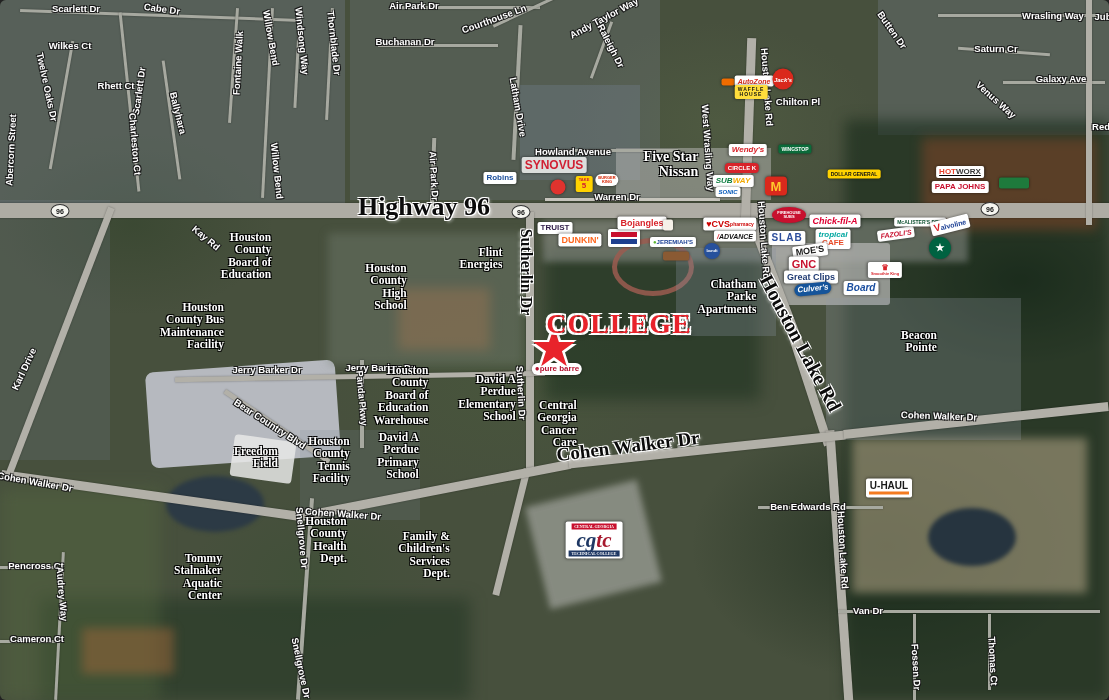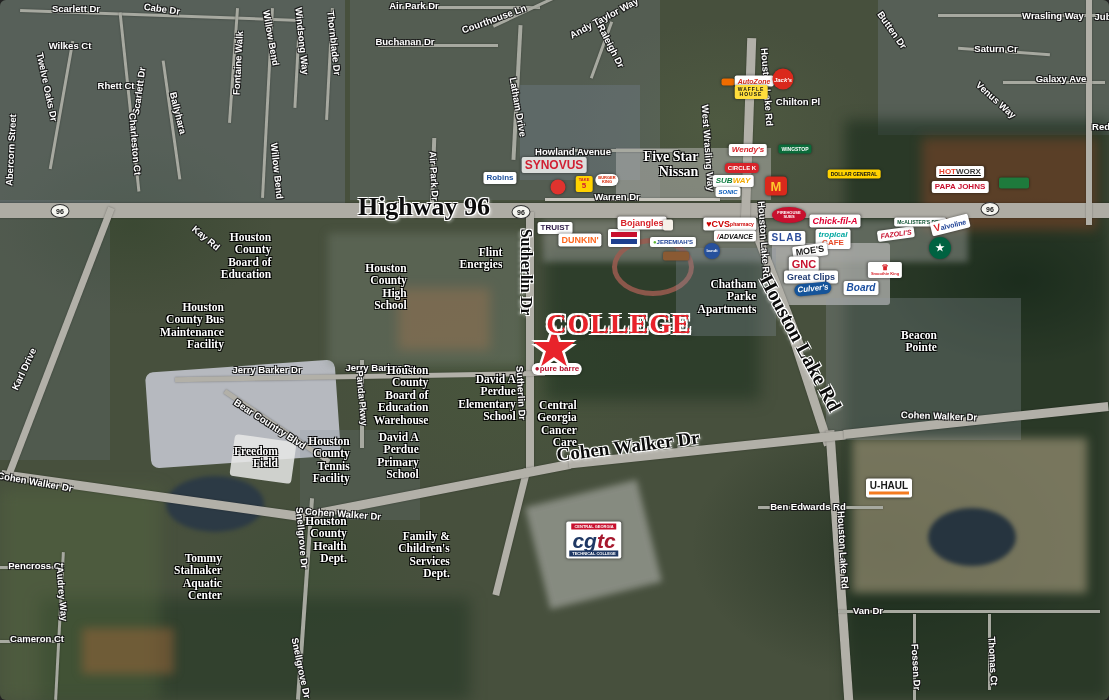--- a/index.html
+++ b/index.html
@@ -409,21 +409,21 @@
     <div class="logo padded" style="left: 557px; top: 369px; background: rgb(255, 255, 255); border-radius: 8px;">
       <div class="lrow" style="font-size: 8px;">
         <span style="color: rgb(181, 18, 47);">● </span>
         <span style="color: rgb(181, 18, 47);">pure barre</span>
       </div>
     </div>
     <div class="logo padded" style="left: 889px; top: 488px; background: rgb(255, 255, 255);">
       <div class="lrow" style="font-size: 10px; color: rgb(26, 26, 26);">U-HAUL</div>
       <div class="lrow" style="background: rgb(244, 123, 32); width: 40px; height: 3px; margin: 1px 0px; font-size: 7px;"></div>
     </div>
-    <div class="logo padded" style="left: 594px; top: 540px; background: rgb(255, 255, 255);">
+    <div class="logo padded" style="left: 594px; top: 540px; background: rgb(255, 255, 255); font-family: Liberation Serif, serif;">
       <div class="lrow" style="background: rgb(200, 16, 46); padding: 1px 3px; font-size: 4px; color: rgb(255, 255, 255);">CENTRAL GEORGIA</div>
       <div class="lrow" style="font-size: 21px; font-style: italic;">
         <span style="color: rgb(31, 56, 100);">cg</span>
         <span style="color: rgb(166, 25, 46);">tc</span>
       </div>
       <div class="lrow" style="background: rgb(31, 56, 100); padding: 1px 3px; font-size: 4px; color: rgb(255, 255, 255);">TECHNICAL COLLEGE</div>
     </div>
     <div class="" id="subject-star" style="left: 554px; top: 347px;">★</div>
     <div class="" id="subject-label" style="left: 619px; top: 324px;">COLLEGE</div>
   </div>

